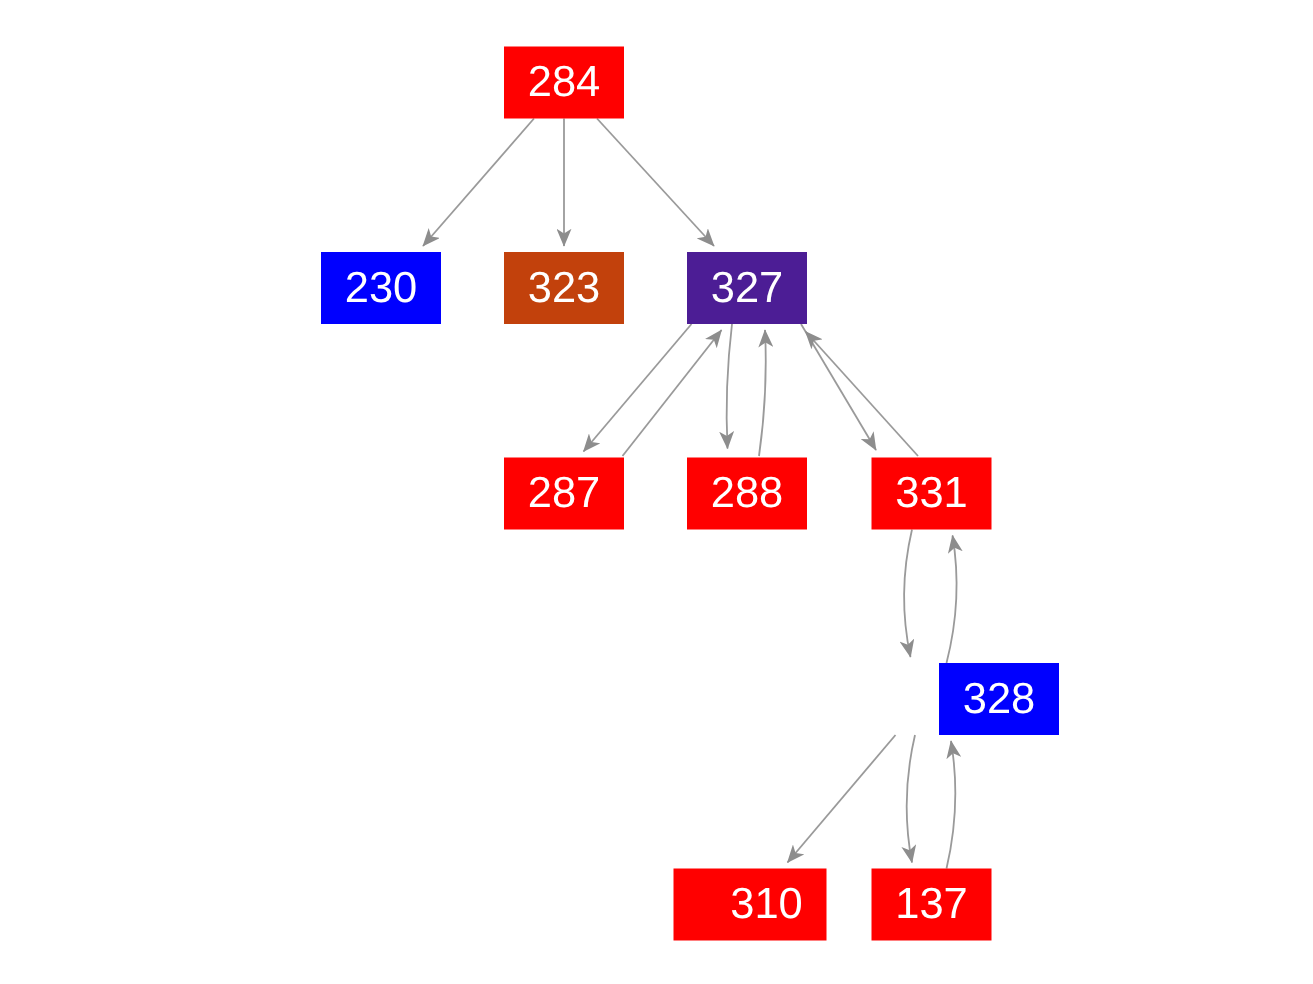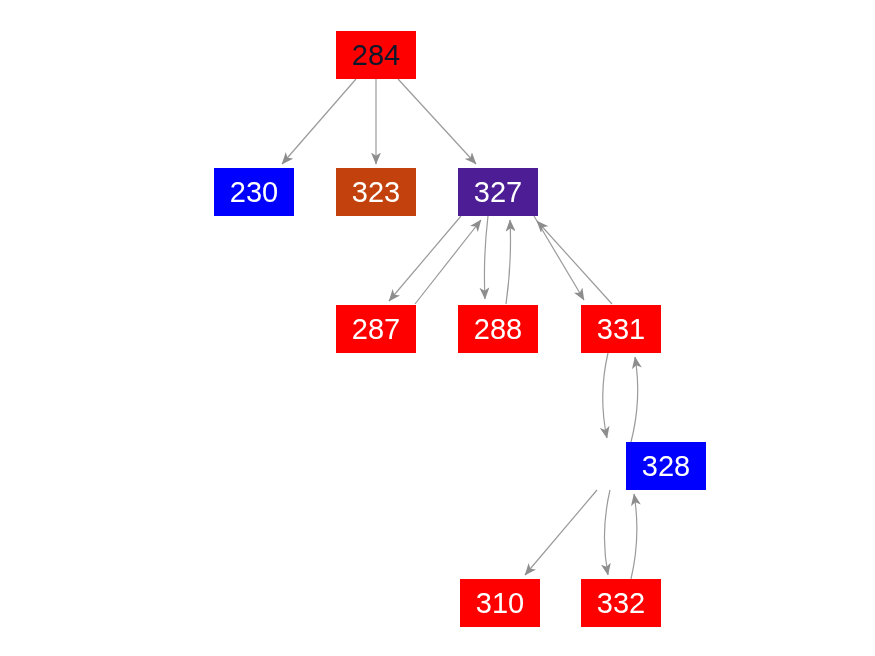--- a/index.html
+++ b/index.html
@@ -69,24 +69,24 @@
         <path d="M 534 216 L 584 300" class="edge" stroke="#9a9a9a" marker-end="url(#arrowhead)"></path>
         <path d="M 612 304 L 537 221" class="edge" stroke="#9a9a9a" marker-end="url(#arrowhead)"></path>
         <path d="M 608 353 Q 598 396 607 438" class="edge" stroke="#9a9a9a" marker-end="url(#arrowhead)"></path>
         <path d="M 631 442 Q 642 399 635 357" class="edge" stroke="#9a9a9a" marker-end="url(#arrowhead)"></path>
         <path d="M 597 490 L 525 575" class="edge" stroke="#9a9a9a" marker-end="url(#arrowhead)"></path>
         <path d="M 610 490 Q 600 533 608 575" class="edge" stroke="#9a9a9a" marker-end="url(#arrowhead)"></path>
         <path d="M 631 579 Q 641 536 634 494" class="edge" stroke="#9a9a9a" marker-end="url(#arrowhead)"></path>
       </g>
   </svg>
   <div class="node-layer">
-      <div class="node" style="left: 376px; top: 55px; width: 80px; height: 48px; background: rgb(255, 0, 0); color: #0f172a;">284</div>
+      <div class="node" style="left: 376px; top: 55px; width: 80px; height: 48px; background: rgb(255, 0, 0); color: #ffffff;">284</div>
       <div class="node" style="left: 254px; top: 192px; width: 80px; height: 48px; background: rgb(0, 0, 255); color: rgb(255, 255, 255);">230</div>
       <div class="node" style="left: 376px; top: 192px; width: 80px; height: 48px; background: #c2410c; color: rgb(255, 255, 255);">323</div>
       <div class="node" style="left: 498px; top: 192px; width: 80px; height: 48px; background: #4c1d95; color: rgb(255, 255, 255);">327</div>
       <div class="node" style="left: 376px; top: 329px; width: 80px; height: 48px; background: rgb(255, 0, 0); color: rgb(255, 255, 255);">287</div>
       <div class="node" style="left: 498px; top: 329px; width: 80px; height: 48px; background: rgb(255, 0, 0); color: rgb(255, 255, 255);">288</div>
       <div class="node" style="left: 621px; top: 329px; width: 80px; height: 48px; background: rgb(255, 0, 0); color: rgb(255, 255, 255);">331</div>
       <div class="node" style="left: 621px; top: 466px; width: 80px; height: 48px; background: rgb(0, 0, 255); color: rgb(255, 255, 255); margin-left: 45px;">328</div>
-      <div class="node" style="left: 500px; top: 603px; width: 80px; height: 48px; background: rgb(255, 0, 0); color: rgb(255, 255, 255);">310</div>
-      <div class="node" style="left: 621px; top: 603px; width: 80px; height: 48px; background: rgb(255, 0, 0); color: rgb(255, 255, 255);">332</div>
+      <div class="node" style="left: 500px; top: 603px; width: 80px; height: 48px; background: rgb(255, 0, 0); color: rgb(255, 255, 255); padding-left: 22px;">310</div>
+      <div class="node" style="left: 621px; top: 603px; width: 80px; height: 48px; background: rgb(255, 0, 0); color: rgb(255, 255, 255);">137</div>
     </div>
 </div>
 
 </body></html>

